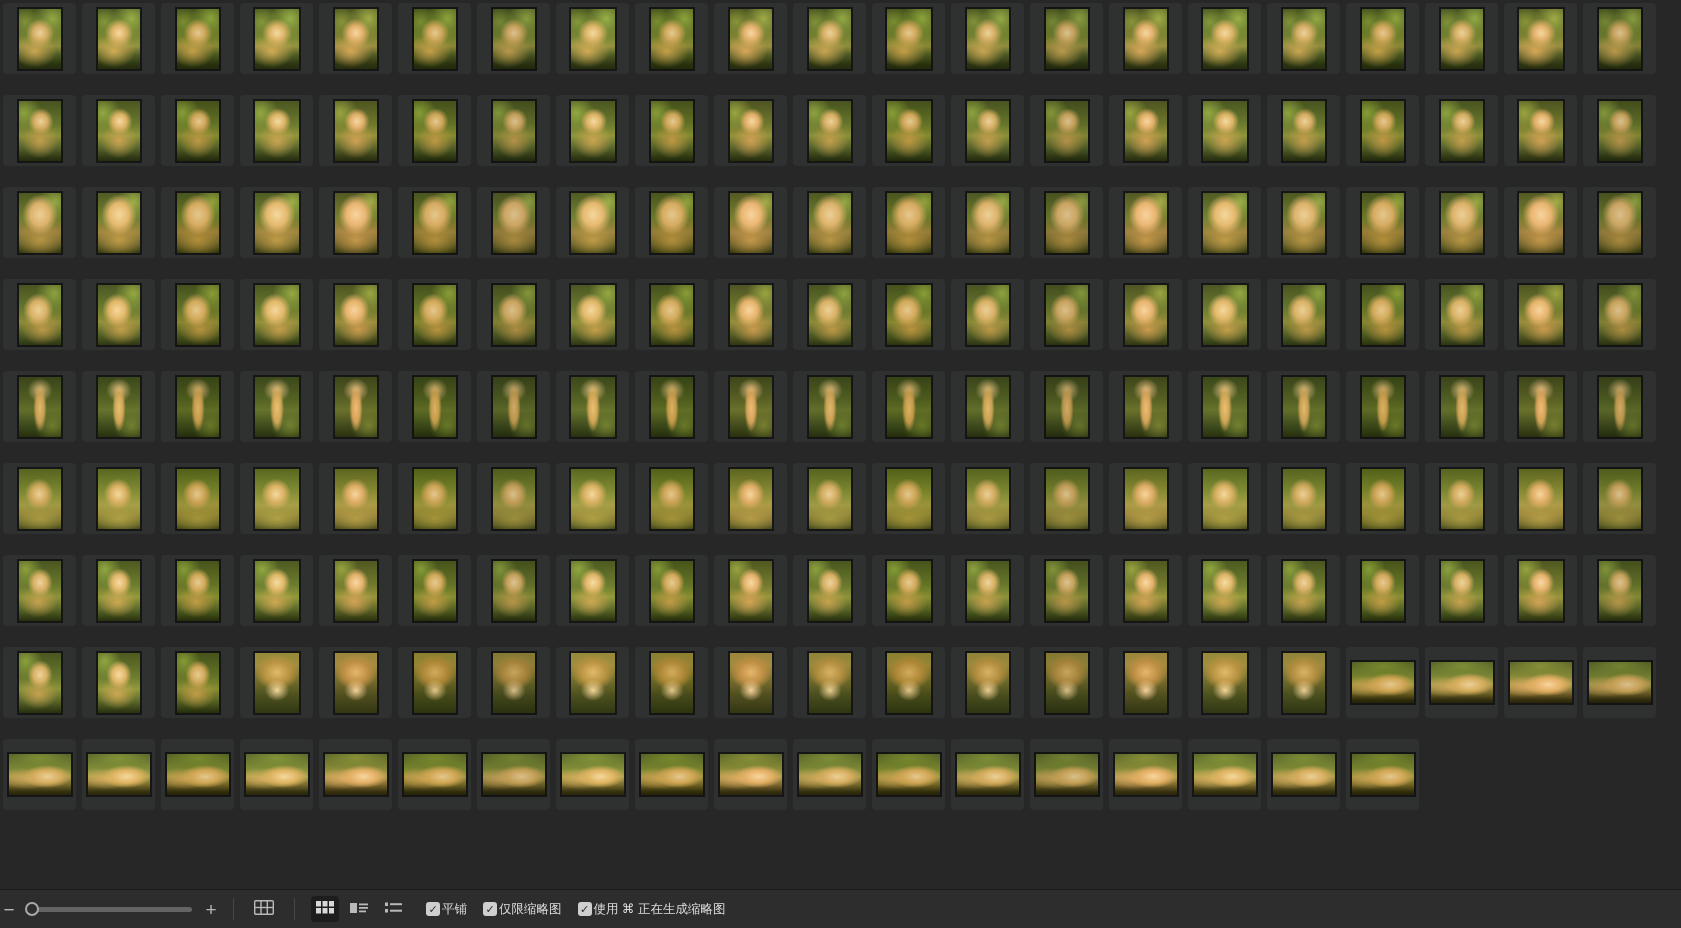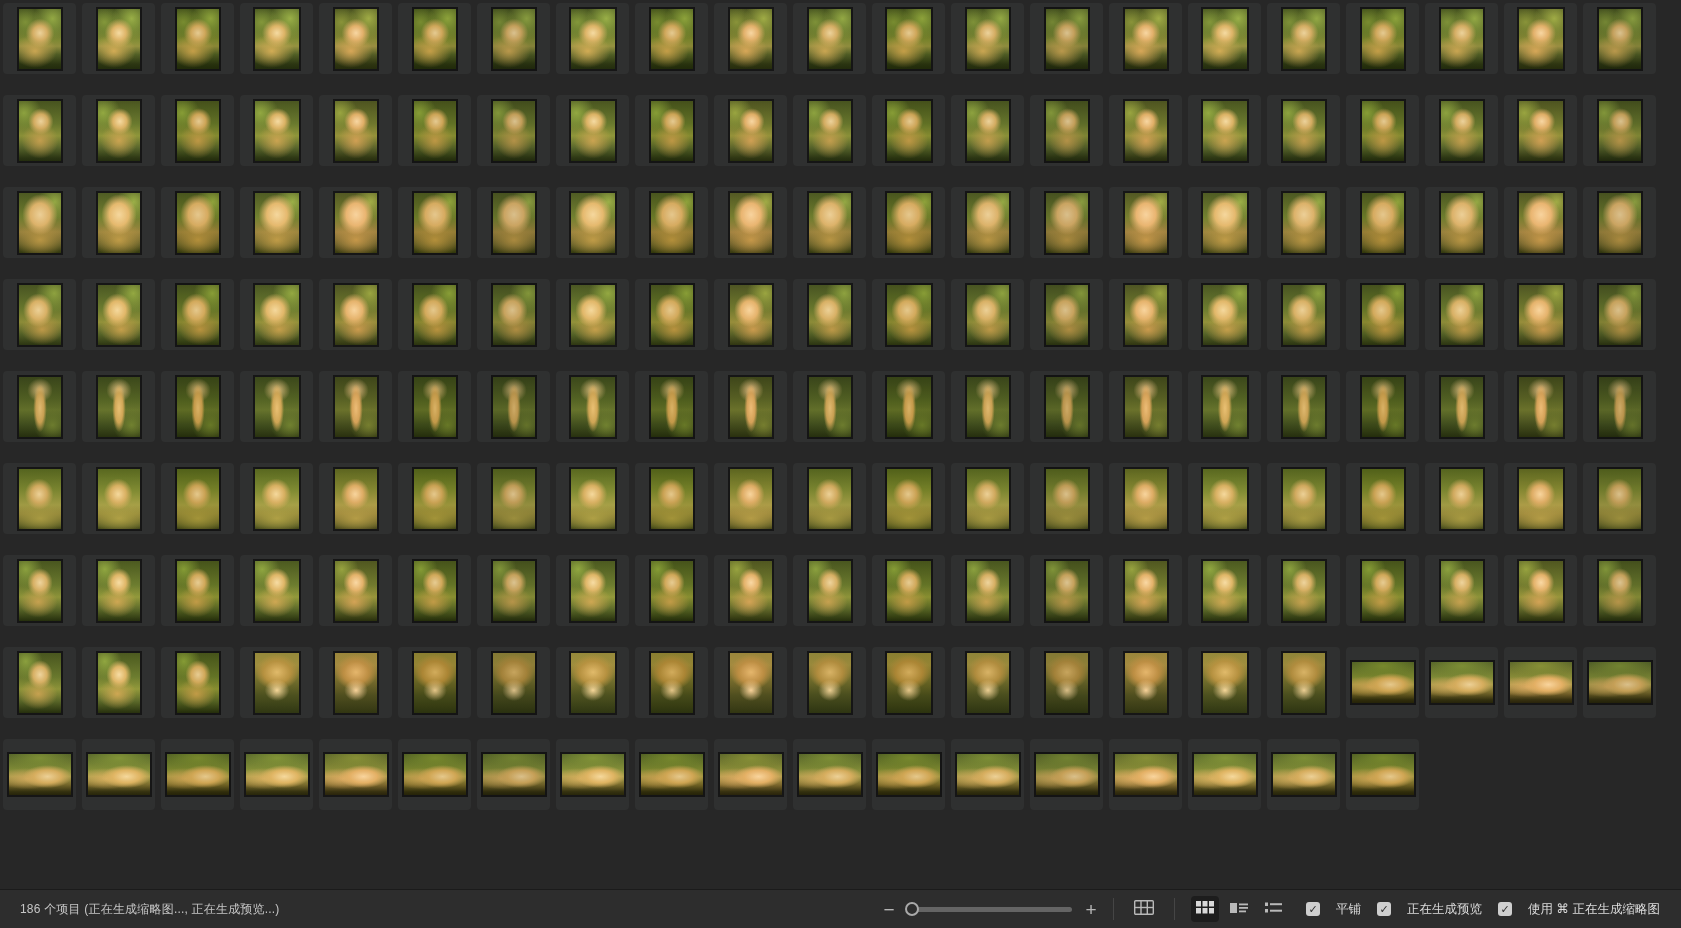--- a/index.html
+++ b/index.html
@@ -103,21 +103,21 @@
     width:28px; height:26px; border-radius:4px; margin:0 3px;
     display:flex; align-items:center; justify-content:center;
   }
   .viewbtn.selected { background:#1d1d1d; }
   .opt { display:flex; align-items:center; margin-left:16px; }
   .checkbox {
     width:14px; height:14px; background:#cfcfcf; border-radius:3px;
     color:#2c2c2c; font-size:11px; font-weight:bold; line-height:14px;
     display:flex; align-items:center; justify-content:center;
   }
-  .opt-label { margin-left:16px; color:#dcdcdc; font-size:12.5px; white-space:nowrap; }
+  .opt-label { margin-left:2px; color:#dcdcdc; font-size:12.5px; white-space:nowrap; }
 </style>
 </head>
 <body>
 
 <div id="thumb-grid">
     <div class="trow">
       <div class="cell">
         <div class="ph portrait v1"></div>
       </div>
       <div class="cell">
@@ -688,21 +688,20 @@
       <div class="cell">
         <div class="ph landscape v9"></div>
       </div>
       <div class="cell">
         <div class="ph landscape v9"></div>
       </div>
     </div>
   </div>
 
 <div id="statusbar">
-  <div class="sb-left">186 个项目 (正在生成缩略图..., 正在生成预览...)</div>
 
   <div class="sb-right">
 
     <div class="zoom-btn">−</div>
 
     <div class="slider">
       <div class="knob"></div>
     </div>
 
     <div class="zoom-btn">+</div>
@@ -759,21 +758,21 @@
       </span>
     </div>
 
     <div class="opt">
       <div class="checkbox">✓</div>
       <div class="opt-label">平铺</div>
     </div>
 
     <div class="opt">
       <div class="checkbox">✓</div>
-      <div class="opt-label">正在生成预览</div>
+      <div class="opt-label">仅限缩略图</div>
     </div>
 
     <div class="opt">
       <div class="checkbox">✓</div>
       <div class="opt-label">使用 ⌘ 正在生成缩略图</div>
     </div>
 
   </div>
 </div>
 

